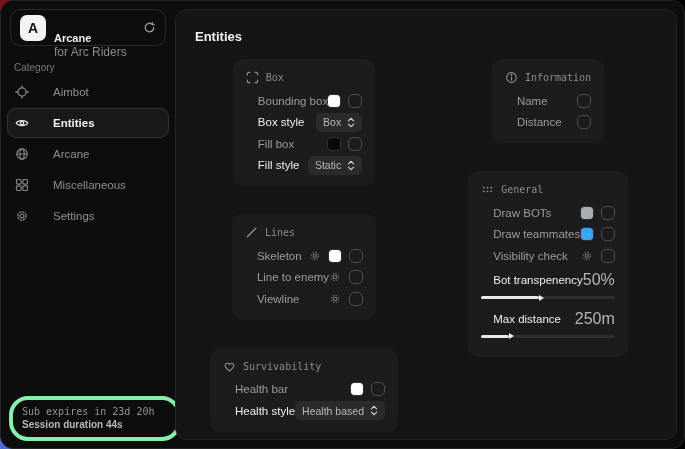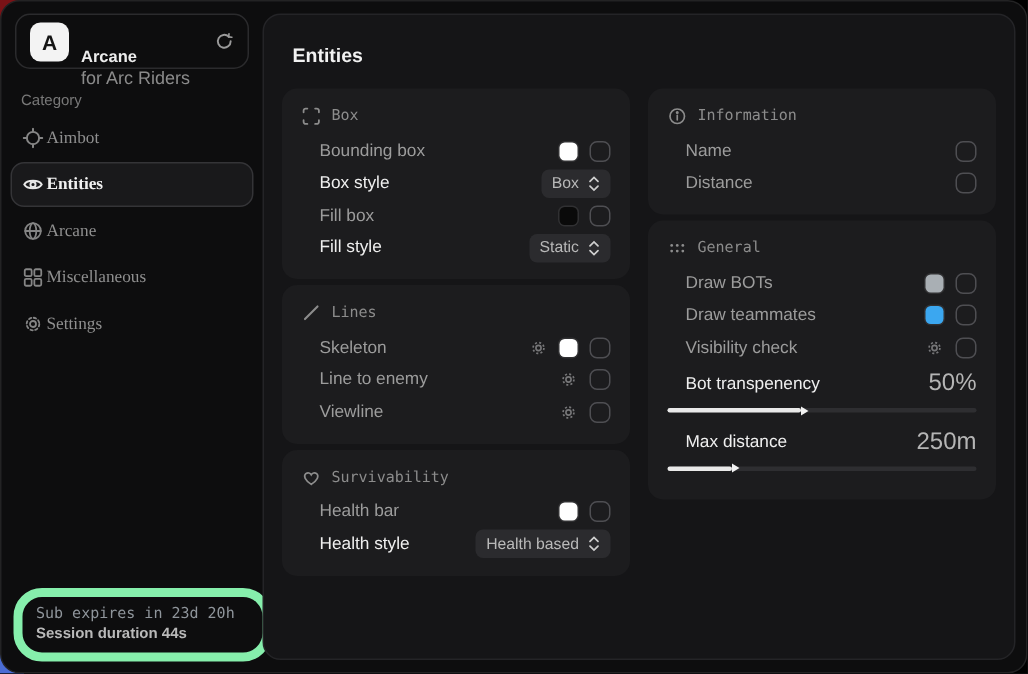--- a/index.html
+++ b/index.html
@@ -13,36 +13,36 @@
   .sidebar { position:absolute; left:0; top:0; bottom:0; width:174px; }
   .brand { margin:8px 9px 0; border:1px solid #2b2b2d; border-radius:10px; height:37px;
            display:flex; align-items:center; gap:8px; padding:0 9px; }
   .logo { width:26px; height:26px; background:#f3f3f3; color:#141414; border-radius:7px;
           display:flex; align-items:center; justify-content:center; font-weight:700; font-size:14px; flex:none; }
   .brand-text { flex:1; min-width:0; }
   .brand-title { font-size:11px; font-weight:700; color:#ededed;margin-top:35px; }
   .brand-sub { font-size:12px; color:#8b8b8b; margin-top:1px; }
   .icon-btn { color:#9a9a9a; display:flex; }
   .category { margin:16px 0 4px 13px; font-size:10px; color:#787878; }
-  .nav-item { display:flex; align-items:center; gap:2px; margin:1px 6px; padding:7px 7px;
-              color:#8f8f8f; font-size:11.5px; border:1px solid transparent; border-radius:9px;font-family:Liberation Serif, serif; }
+  .nav-item { display:flex; align-items:center; gap:24px; margin:1px 6px; padding:7px 7px;
+              color:#8f8f8f; font-size:11.5px; border:1px solid transparent; border-radius:9px; }
   .nav-item .nicon { display:flex; color:#858585; }
   .nav-item.active { color:#f1f1f1; font-weight:600; background:#19191b; border-color:#343437; }
   .nav-item.active .nicon { color:#e8e8e8; }
-  .footer-card { position:absolute; left:8px; width:172px; bottom:7px; border:6px solid #86efac;
+  .footer-card { position:absolute; left:8px; width:172px; bottom:7px; border:4px solid #86efac;
                  border-radius:19px; padding:6px 9px 7px; }
   .footer-line1 { font-family:"DejaVu Sans Mono", monospace; font-size:10px; color:#8f959b; white-space:nowrap; }
   .footer-line2 { font-size:10px; font-weight:700; color:#b9b9b9; margin-top:2px; }
 
   
   .main { position:absolute; left:174px; top:8px; right:7px; bottom:8px; background:#151517;
           border:1px solid #242427; border-radius:12px; padding:10px 12px; }
   .main-title { font-size:13px; font-weight:700; color:#f2f2f2; margin:9px 0 15px 7px; }
   .cols { display:flex; gap:12px; }
-  .col { flex:1; display:flex; flex-direction:column; gap:4px; min-width:0; }
+  .col { flex:1; display:flex; flex-direction:column; gap:28px; min-width:0;align-items:center; }
   .panel { background:#1c1c1e; border-radius:10px; padding:9px 13px 10px; }
   .panel-head { display:flex; align-items:center; gap:7px; color:#8c8c8c;
                 font-family:"DejaVu Sans Mono", monospace; font-size:10px; margin:3px 0 6px; }
   .panel-head .picon { display:flex; color:#8c8c8c; }
   .row { display:flex; justify-content:space-between; align-items:center; min-height:21.5px;margin-left:12px; }
   .lbl { font-size:11.5px; color:#9c9c9c; }
   .lbl.strong { color:#efefef; font-weight:400; }
   .ctrls { display:flex; align-items:center; gap:8px; }
   .swatch { width:12px; height:12px; border-radius:3.5px; box-shadow:0 0 0 1px rgba(255,255,255,0.09); }
   .checkbox { width:14px; height:14px; border:1.5px solid #4e4e52; border-radius:5px; background:transparent; }

